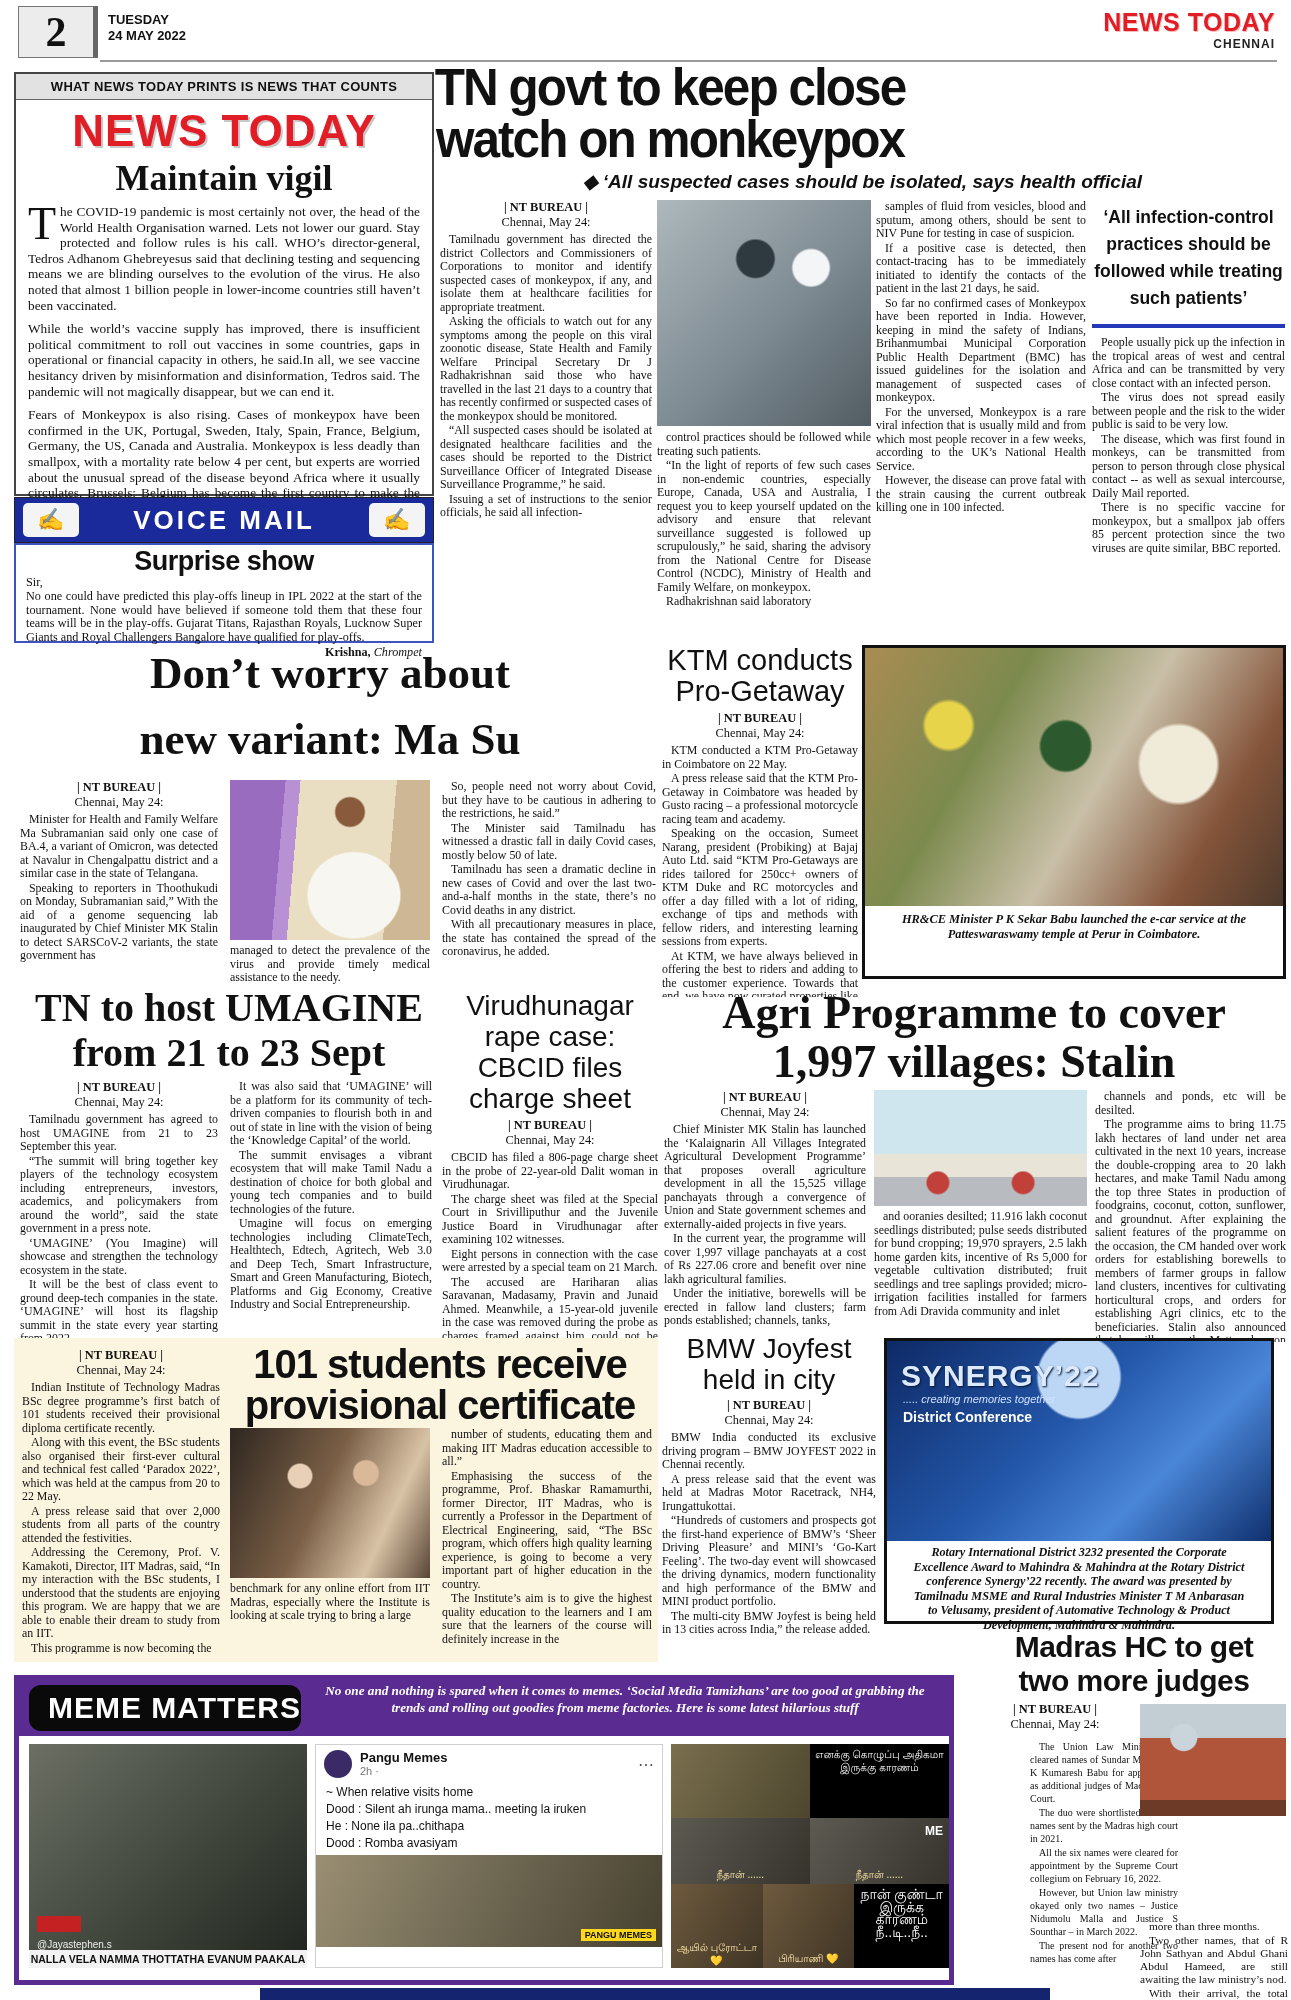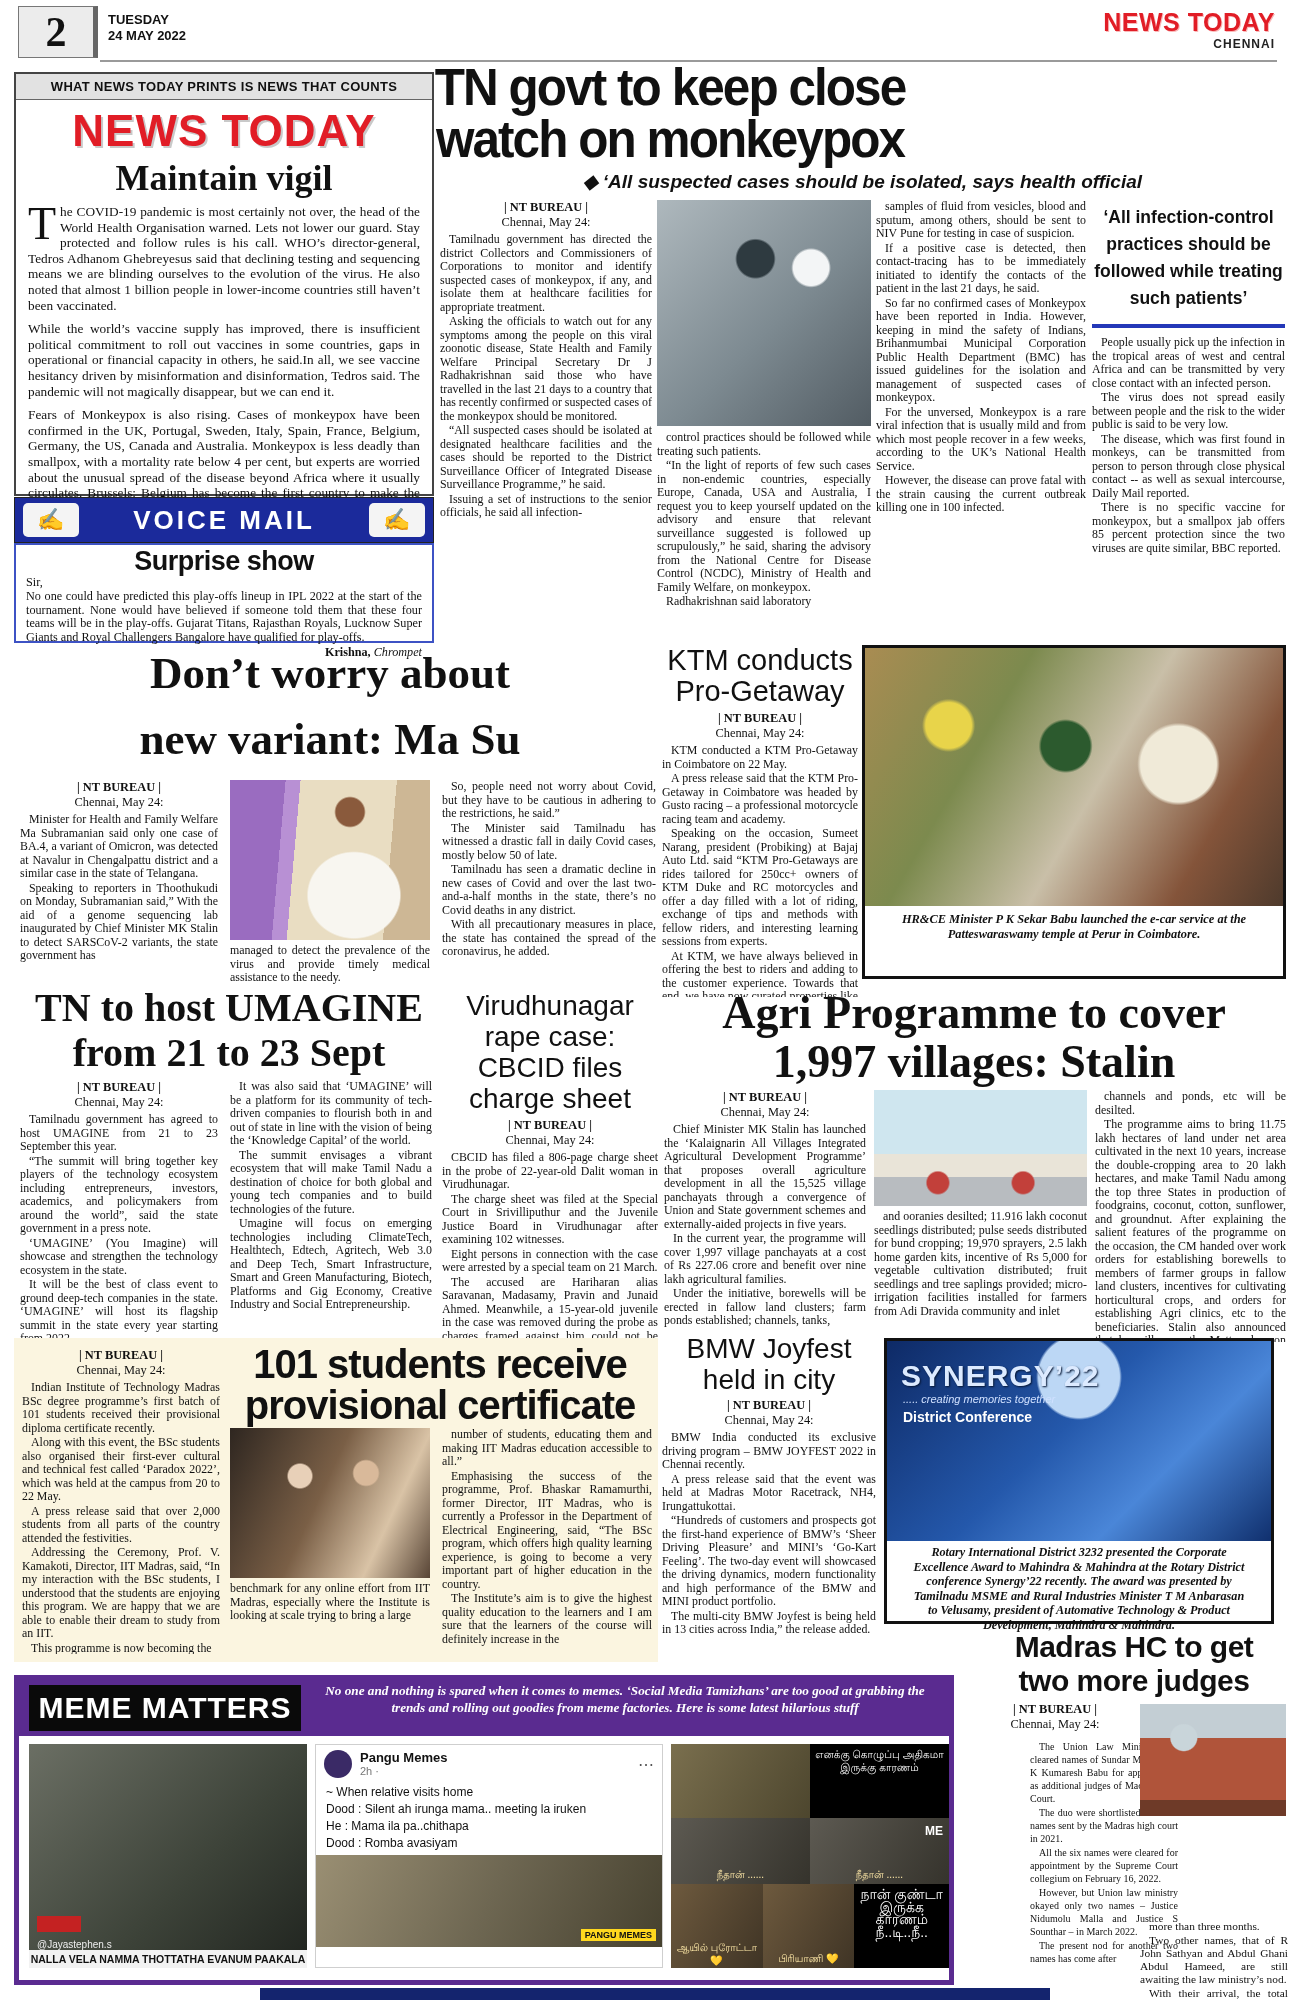--- a/index.html
+++ b/index.html
@@ -116,21 +116,21 @@
                  linear-gradient(135deg,#0e2a66,#2458ab 45%,#4a86d8 70%,#10306e);}
   #syn .sy-title{position:absolute;left:14px;top:18px;color:#dceaff;font:900 30px "Liberation Sans",sans-serif;
       letter-spacing:1px;text-shadow:1px 1px 2px #061735;}
   #syn .sy-tag{position:absolute;left:16px;top:52px;color:#cfe0ff;font:italic 11px "Liberation Sans",sans-serif;}
   #syn .sy-sub{position:absolute;left:16px;top:68px;color:#fff;font:bold 14px "Liberation Sans",sans-serif;}
   #syn .photocap{font-size:12.2px;line-height:14.6px;padding:4px 22px;}
   
   #meme{left:14px;top:1675px;width:940px;height:310px;border:5px solid #5a2b90;background:#fff;}
   #meme .mhead{position:relative;height:56px;background:#5a2b90;}
   #meme .mtitle{position:absolute;left:10px;top:5px;width:272px;height:46px;background:#0a0a0a;color:#fff;
-      text-align:center;font:900 30px/46px "Liberation Sans",sans-serif;letter-spacing:1px;}
+      text-align:right;font:900 30px/46px "Liberation Sans",sans-serif;letter-spacing:1px;border-radius:12px;}
   #meme .mintro{position:absolute;left:292px;top:3px;width:628px;color:#fff;text-align:center;
       font:bold italic 13.2px/16.6px "Liberation Serif",serif;}
   .memecell{position:absolute;overflow:hidden;}
   #meme1{left:10px;top:64px;width:278px;height:224px;
       background:linear-gradient(135deg,#6b6f64,#3c4238 60%,#20241f);}
   #meme1 .badge{position:absolute;left:8px;bottom:36px;width:44px;height:16px;background:#c42222;}
   #meme1 .wm{position:absolute;left:8px;bottom:18px;color:#eee;font:10px "Liberation Sans",sans-serif;}
   #meme1 .m1cap{position:absolute;left:0;bottom:0;width:100%;height:18px;background:#f2f2f2;color:#111;
       text-align:center;font:bold 10.5px/18px "Liberation Sans",sans-serif;}
   #meme2{left:296px;top:64px;width:348px;height:224px;background:#fff;border:1px solid #cfcfcf;
@@ -401,21 +401,21 @@
         <div class="avatar"></div>
         <div>
           <div class="acct">Pangu Memes</div>
           <div class="time">2h ·</div>
         </div>
         <div class="dots">⋯</div>
       </div>
       <div class="plines">
         <p>~ When relative visits home</p>
         <p>Dood : Silent ah irunga mama.. meeting la iruken</p>
-        <p>He : Mama ila pa..chithapa</p>
+        <p>He : None ila pa..chithapa</p>
         <p>Dood : Romba avasiyam</p>
       </div>
       <div class="pphoto">
         <span class="pwm">PANGU MEMES</span>
       </div>
     </div>
     <div class="memecell" id="meme3">
       <div class="row">
         <div class="cell p1"></div>
         <div class="cell t1">எனக்கு கொழுப்பு அதிகமா இருக்கு காரணம்</div>

